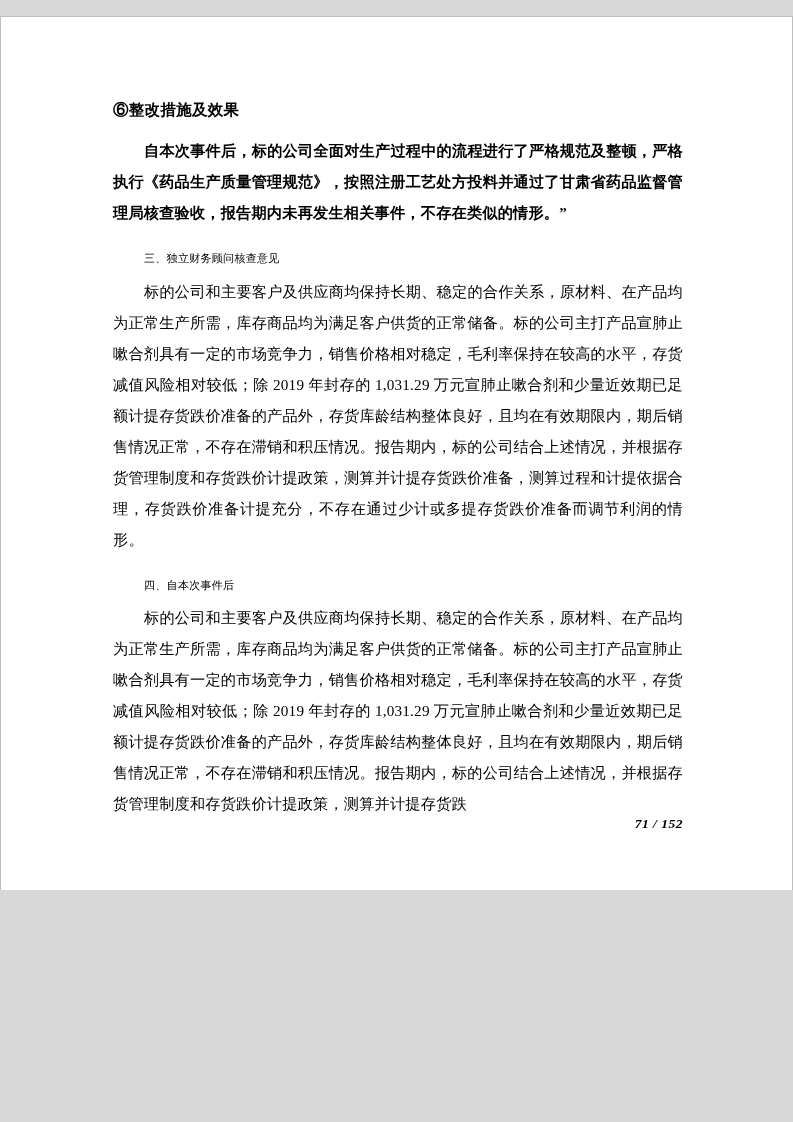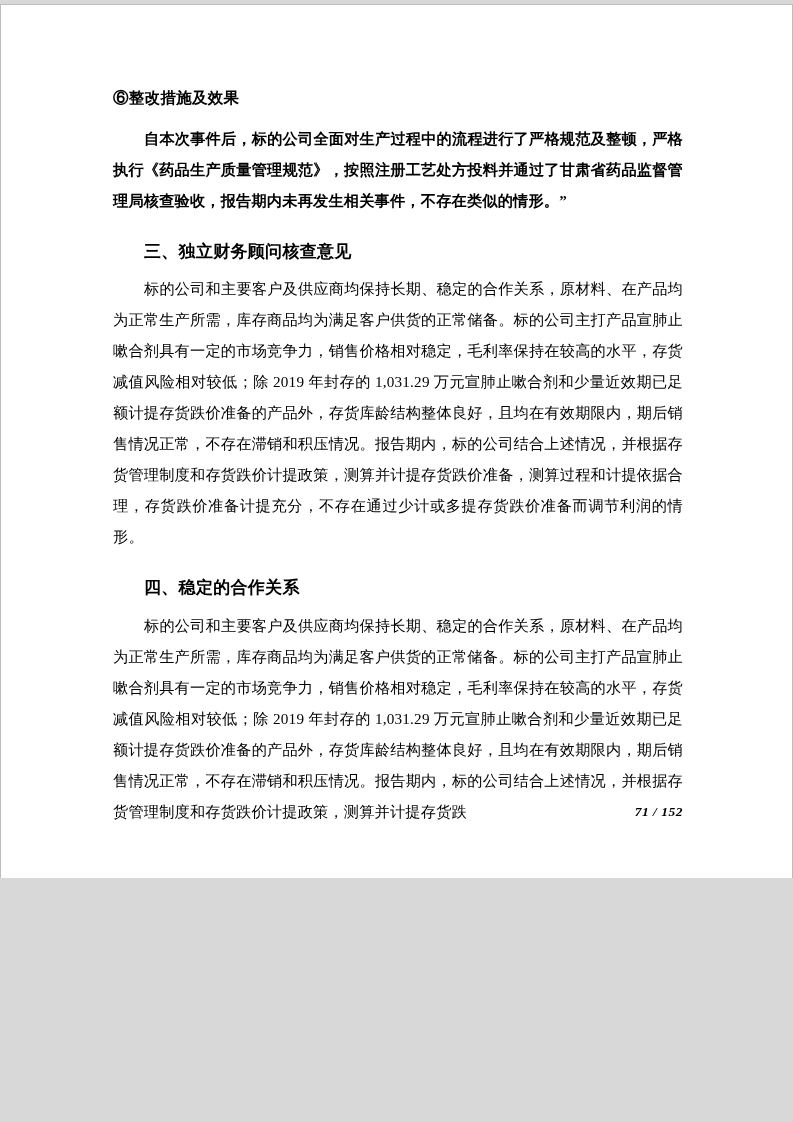--- a/index.html
+++ b/index.html
@@ -7,21 +7,21 @@
     padding: 0;
     background: #d8d8d8;
   }
   body {
     font-family: "Liberation Serif", "DejaVu Serif", serif;
   }
   .page {
     position: relative;
     width: 793px;
     height: 874px;
-    margin: 4px auto;
+    margin: 16px auto;
     background: #ffffff;
     box-sizing: border-box;
     overflow: hidden;
   }
   .page-border {
     position: absolute;
     left: 0; top: 0;
     width: 793px;
     height: 1122px;
     border: 1px solid #bdbdbd;
@@ -35,22 +35,22 @@
     width: 570px;
   }
   .h-sub {
     font-weight: bold;
     font-size: 15.5px;
     line-height: 1.5;
     margin: 0 0 14px 0;
     letter-spacing: 0.3px;
   }
   .h-section {
-    font-weight: bold;
-    font-size: 17px;
+    font-weight: normal;
+    font-size: 11px;
     line-height: 1.6;
     margin: 22px 0 8px 0;
     text-indent: 31px;
     letter-spacing: 0.3px;
   }
   p {
     margin: 0 0 2px 0;
     font-size: 15.2px;
     line-height: 31px;
     text-align: justify;
@@ -86,21 +86,21 @@
     <div class="h-sub">⑥整改措施及效果</div>
 
     <p class="bold">自本次事件后，标的公司全面对生产过程中的流程进行了严格规范及整顿，严格执行《药品生产质量管理规范》，按照注册工艺处方投料并通过了甘肃省药品监督管理局核查验收，报告期内未再发生相关事件，不存在类似的情形。”</p>
 
     <div class="h-section">三、独立财务顾问核查意见</div>
 
 
     <p>标的公司和主要客户及供应商均保持长期、稳定的合作关系，原材料、在产品均为正常生产所需，库存商品均为满足客户供货的正常储备。标的公司主打产品宣肺止嗽合剂具有一定的市场竞争力，销售价格相对稳定，毛利率保持在较高的水平，存货减值风险相对较低；除 2019 年封存的 1,031.29 万元宣肺止嗽合剂和少量近效期已足额计提存货跌价准备的产品外，存货库龄结构整体良好，且均在有效期限内，期后销售情况正常，不存在滞销和积压情况。报告期内，标的公司结合上述情况，并根据存货管理制度和存货跌价计提政策，测算并计提存货跌价准备，测算过程和计提依据合理，存货跌价准备计提充分，不存在通过少计或多提存货跌价准备而调节利润的情形。</p>
 
 
-    <div class="h-section">四、稳定的合作关系</div>
+    <div class="h-section">四、自本次事件后</div>
 
 
     <p class="tight">标的公司和主要客户及供应商均保持长期、稳定的合作关系，原材料、在产品均为正常生产所需，库存商品均为满足客户供货的正常储备。标的公司主打产品宣肺止嗽合剂具有一定的市场竞争力，销售价格相对稳定，毛利率保持在较高的水平，存货减值风险相对较低；除 2019 年封存的 1,031.29 万元宣肺止嗽合剂和少量近效期已足额计提存货跌价准备的产品外，存货库龄结构整体良好，且均在有效期限内，期后销售情况正常，不存在滞销和积压情况。报告期内，标的公司结合上述情况，并根据存货管理制度和存货跌价计提政策，测算并计提存货跌</p>
 
   </div>
 
   <div class="footer">71 / 152</div>
 </div>
 
 </body></html>

